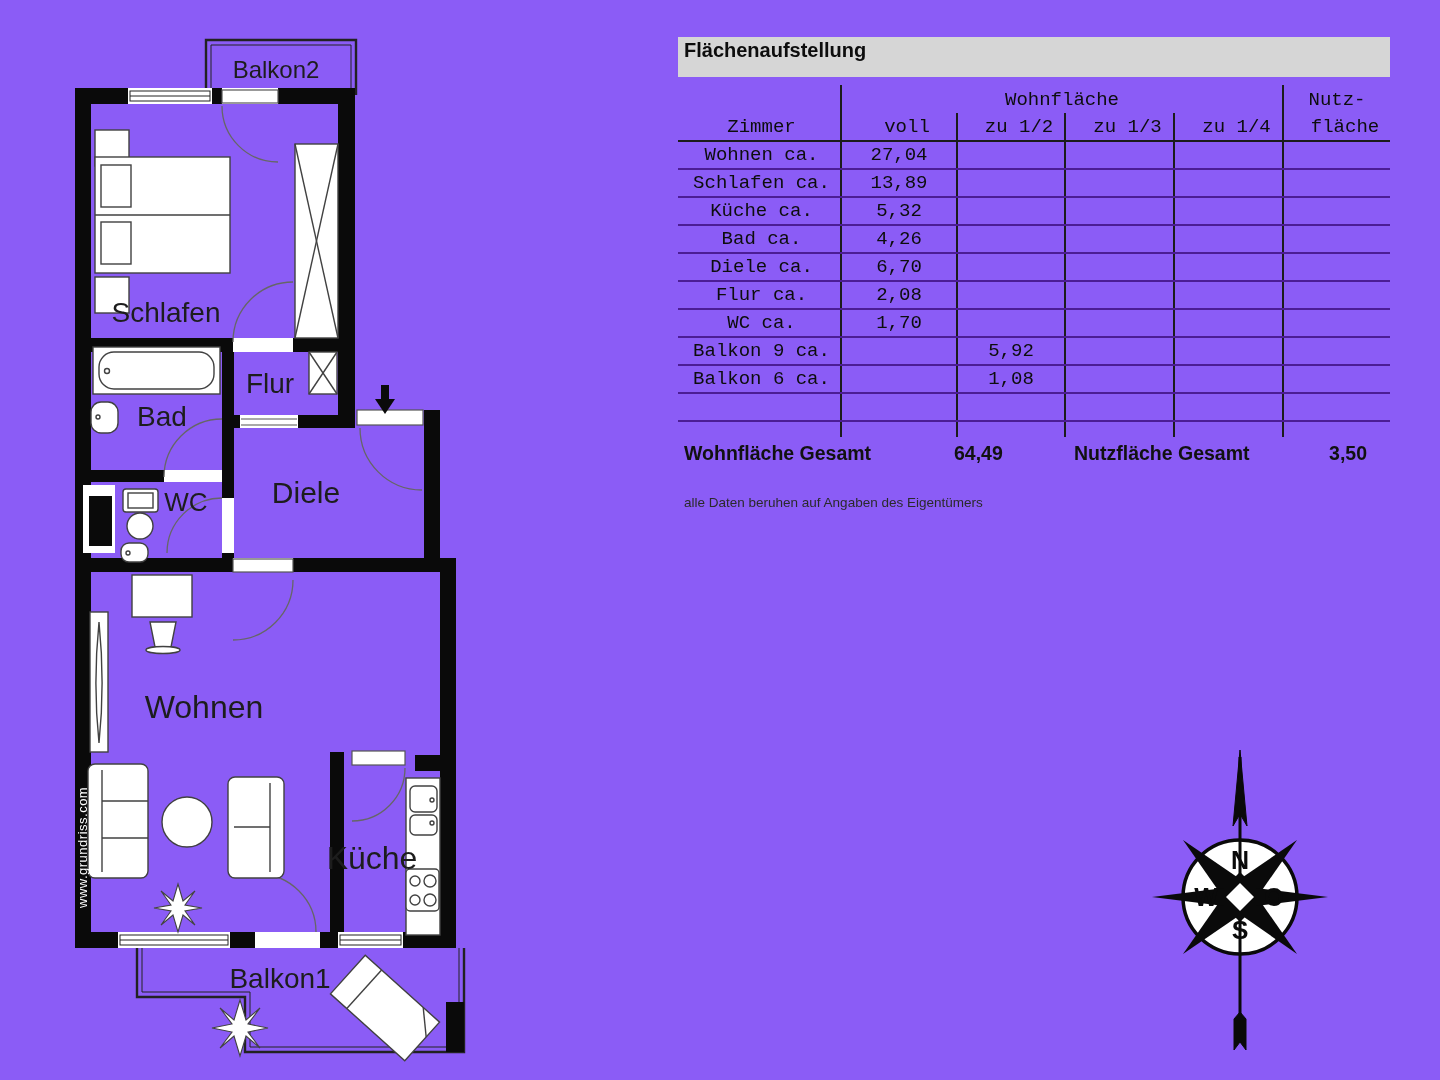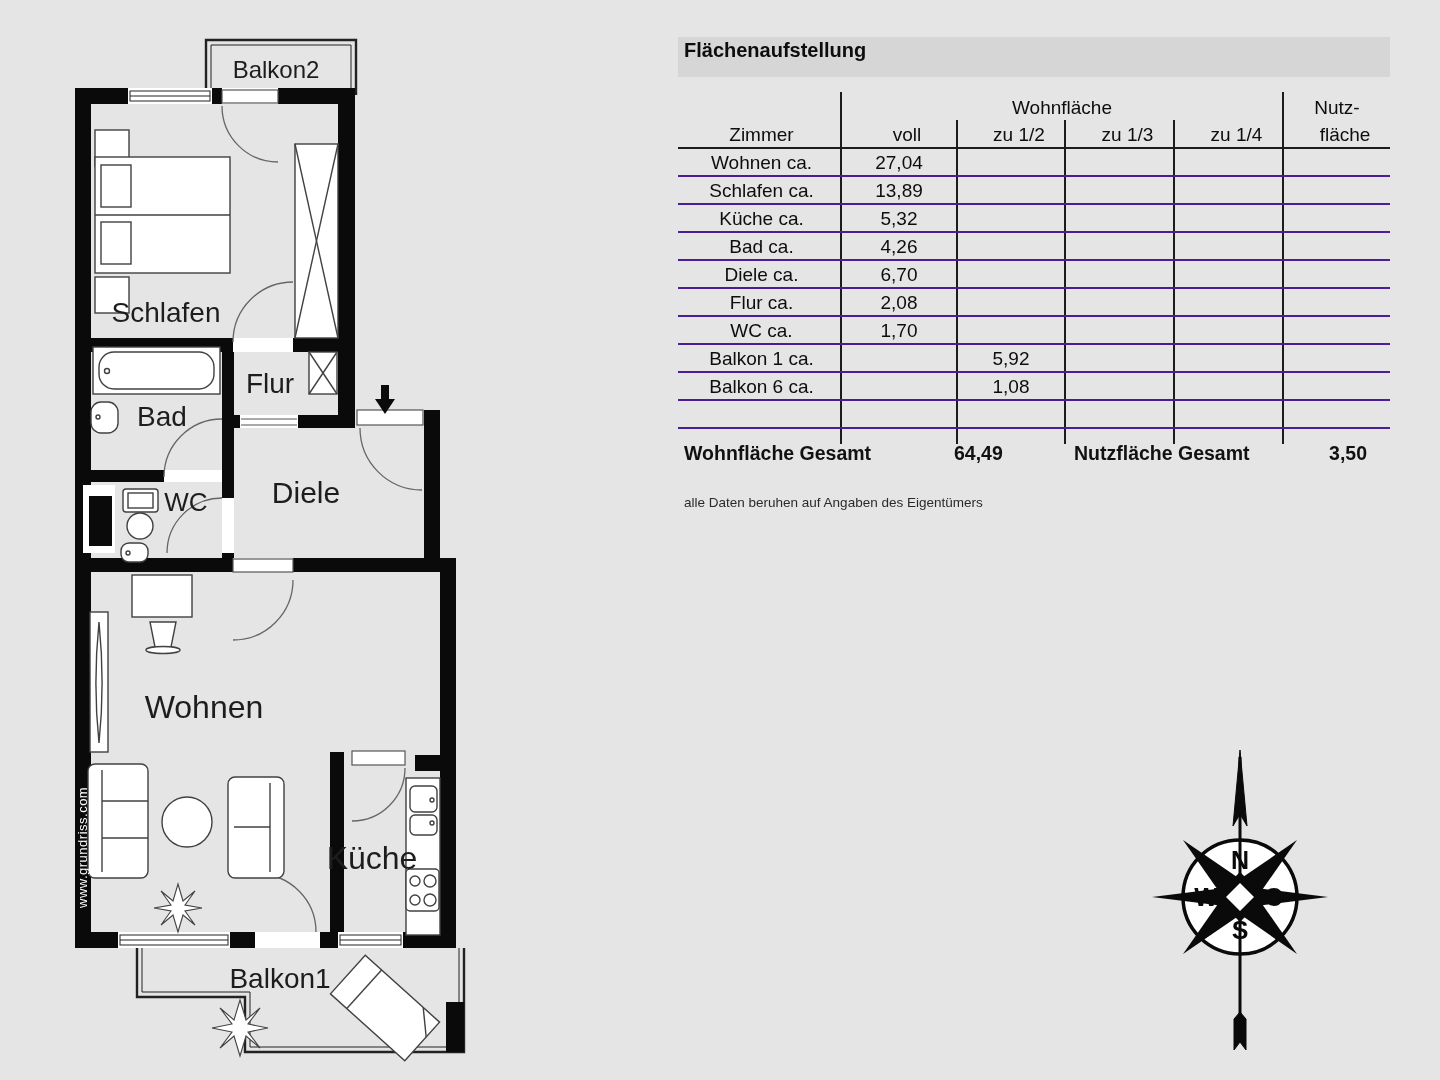--- a/index.html
+++ b/index.html
@@ -1,24 +1,24 @@
 <!DOCTYPE html>
 <html><head>
 <meta charset="utf-8">
 <style>
   html,body{margin:0;padding:0;background:#ffffff;}
-  #stage{position:relative;width:1440px;height:1080px;background:#e5e5e5;overflow:hidden;
+  #stage{position:relative;width:1440px;height:1080px;background:#8b5cf6;overflow:hidden;
          font-family:"Liberation Sans", sans-serif;color:#111;}
   svg text{font-family:"Liberation Sans", sans-serif;}
   .room-label{fill:#1d1d1d;}
   
   .panel{position:absolute;left:678px;top:37px;width:712px;height:520px;}
   .title-bar{background:#d6d6d6;height:40px;line-height:26px;font-size:20px;font-weight:bold;
              padding-left:6px;color:#0d0d0d;}
-  table.areas{border-collapse:collapse;table-layout:fixed;width:712px;margin-top:15px;}
+  table.areas{border-collapse:collapse;table-layout:fixed;width:712px;margin-top:8px;font-family:Liberation Mono, monospace;}
   table.areas td{font-size:19px;color:#0d0d0d;padding:0;line-height:25px;overflow:hidden;white-space:nowrap;}
   td.bR{border-right:2px solid #1c1c1c;}
   tr.h1 td{height:28px;vertical-align:bottom;}
   tr.h2 td{height:27px;border-bottom:2px solid #1c1c1c;vertical-align:bottom;padding-left:16px;}
   tr.dr td{height:26px;border-bottom:2px solid #4c1d95;}
   tr.stub td{height:15px;}
   .cC{text-align:center;}
   .cL{padding-left:5px !important;text-align:center;}
   .totals{position:absolute;left:6px;top:405px;width:706px;height:24px;font-weight:bold;font-size:19.5px;}
   .totals span{position:absolute;top:0;white-space:nowrap;}
@@ -299,21 +299,21 @@
       </tr>
       <tr class="dr">
         <td class="bR cL">WC ca.</td>
         <td class="bR cC">1,70</td>
         <td class="bR cC"></td>
         <td class="bR cC"></td>
         <td class="bR cC"></td>
         <td class="cC"></td>
       </tr>
       <tr class="dr">
-        <td class="bR cL">Balkon 1 ca.</td>
+        <td class="bR cL">Balkon 9 ca.</td>
         <td class="bR cC"></td>
         <td class="bR cC">5,92</td>
         <td class="bR cC"></td>
         <td class="bR cC"></td>
         <td class="cC"></td>
       </tr>
       <tr class="dr">
         <td class="bR cL">Balkon 6 ca.</td>
         <td class="bR cC"></td>
         <td class="bR cC">1,08</td>

